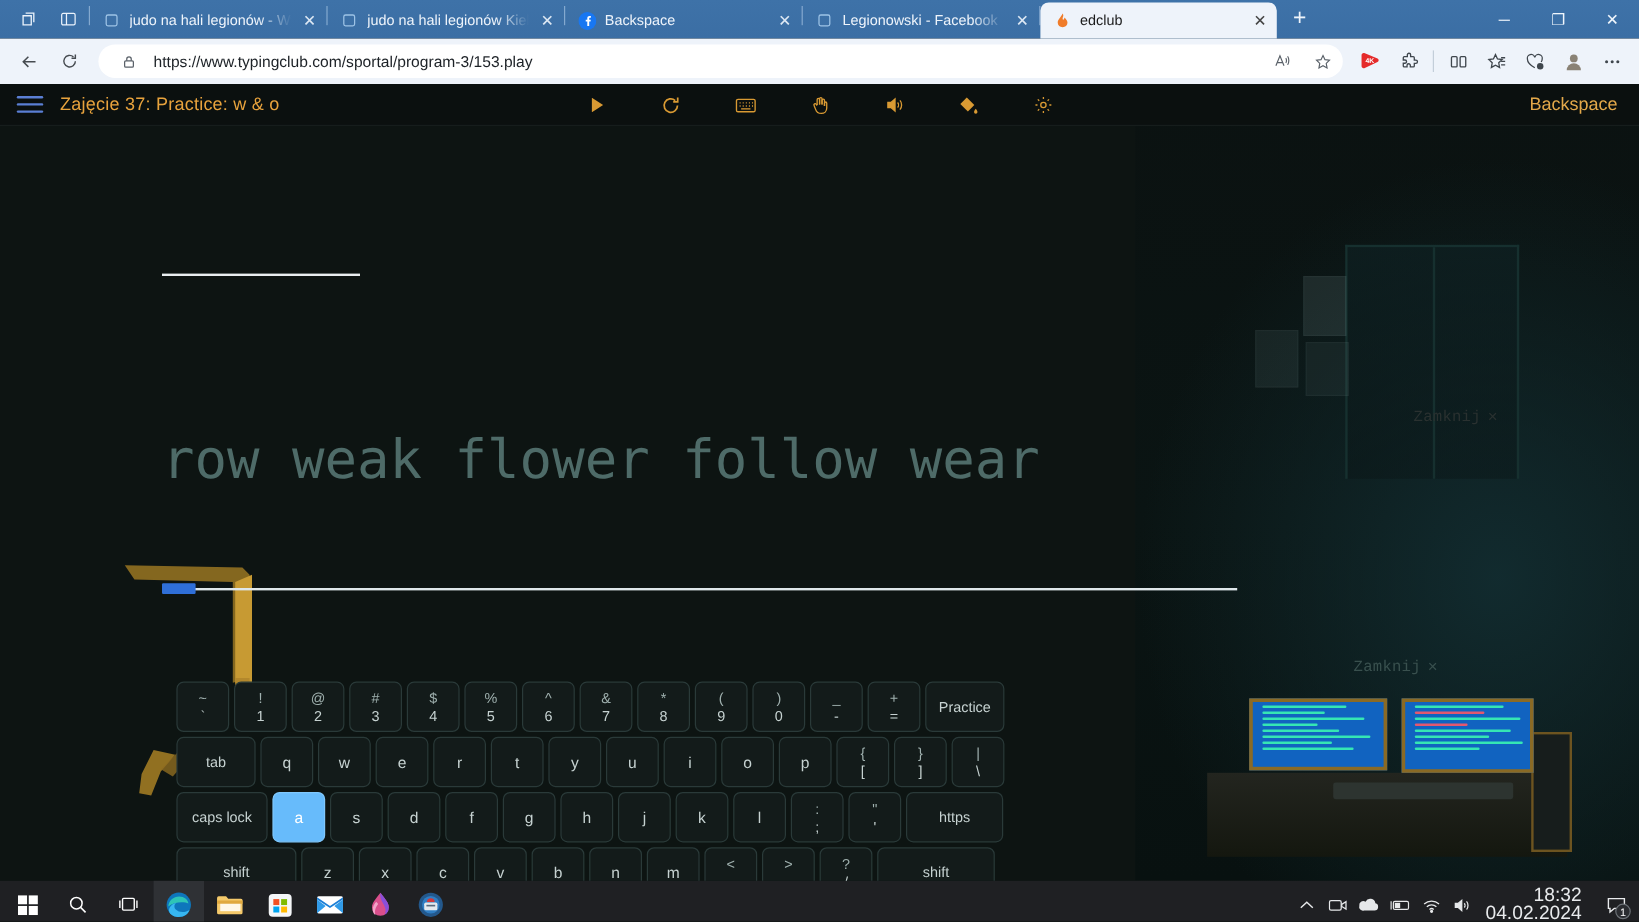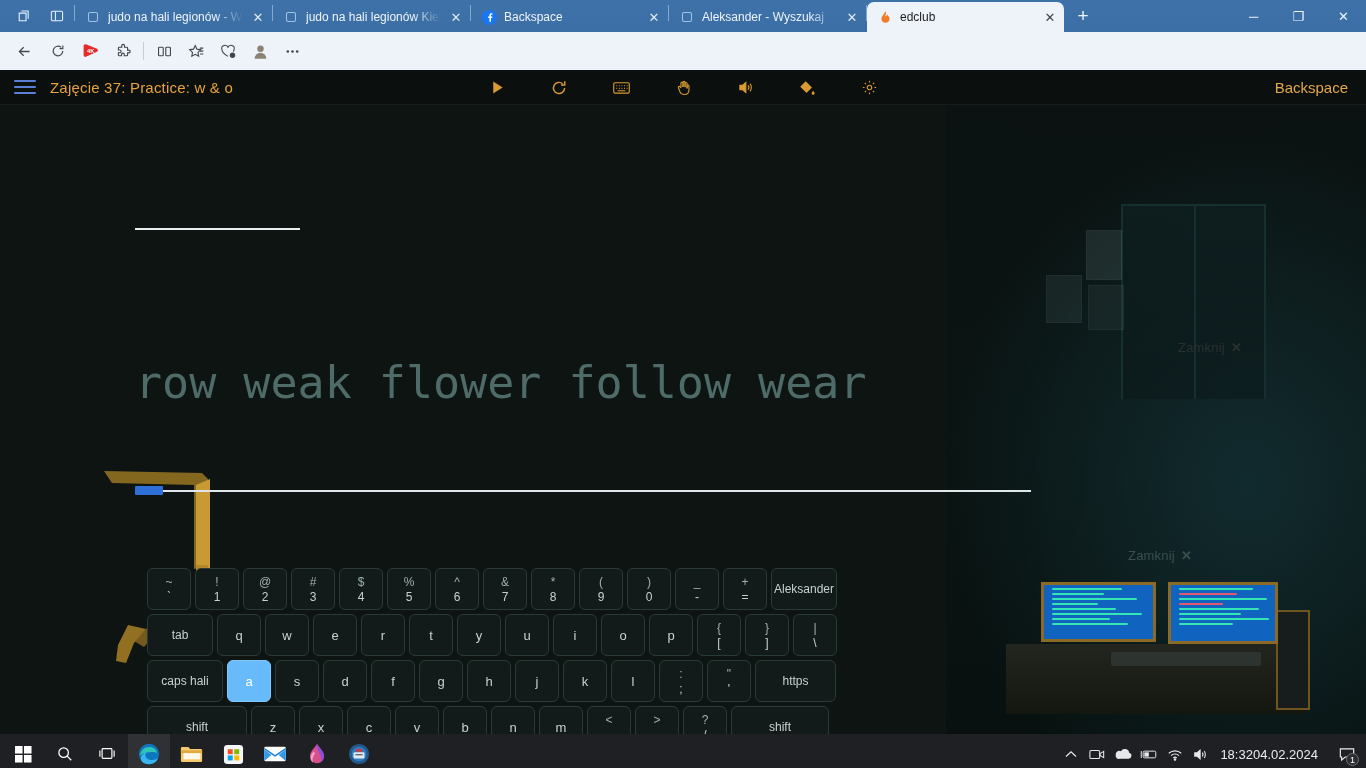--- a/index.html
+++ b/index.html
@@ -176,21 +176,21 @@
   #scene .tower {
     position:absolute; left:330px; top:540px; width:34px; height:100px;
     background:#171d1c; border:2px solid #6d5420;
   }
 
   .zamknij {
     position:absolute;
     font-size:13px; color:#2a3130;
     letter-spacing:.2px;
     display:flex; align-items:center; gap:6px;
-    font-family:Liberation Sans, sans-serif;
+    font-family:Liberation Mono, monospace;
     justify-content:center;
   }
   .zamknij .x { font-size:13px; font-weight:bold; }
   #zamknij-1 { left:1178px; top:270px; }
   #zamknij-2 { left:1128px; top:478px; color:#39504e; }
 
   
   #tc-header {
     position: relative;
     height: 35px;
@@ -333,22 +333,22 @@
   .tb-item.active { background:#2f3135; }
   #tray {
     position:absolute; right:0; top:0; height:40px;
     display:flex; align-items:center; gap:0;
   }
   .tray-ico {
     width:26px;height:40px;display:flex;align-items:center;justify-content:center;
     color:#e6e8ea;font-size:12px;
   }
   #clock {
-    display:flex;flex-direction:row;align-items:flex-end;justify-content:center;
-    color:#e9ebed;font-size:13px;line-height:15px;padding:0 10px 0 6px;
+    display:flex;flex-direction:column;align-items:flex-end;justify-content:center;
+    color:#e9ebed;font-size:16px;line-height:15px;padding:0 10px 0 6px;
   }
   #notif {
     width:38px;height:40px;display:flex;align-items:center;justify-content:center;
     position:relative;color:#e9ebed;
   }
   #notif .badge {
     position:absolute; right:7px; bottom:8px;
     background:#2b2d31; color:#fff; font-size:9px;
     border-radius:8px; min-width:13px; height:13px;
     display:flex;align-items:center;justify-content:center;
@@ -408,21 +408,21 @@
       <span class="tab-close">✕</span>
     </div>
     <div class="tab-sep"></div>
 
     <div class="tab">
       <span class="favicon">
         <svg width="12" height="12" viewBox="0 0 16 16" fill="none" stroke="#9dc3e6" stroke-width="1.4">
             <rect x="2" y="2" width="12" height="12" rx="2"></rect>
           </svg>
       </span>
-      <span class="tab-title">Aleksander - Wyszukaj</span>
+      <span class="tab-title">Legionowski - Facebook</span>
       <span class="tab-close">✕</span>
     </div>
     <div class="tab-sep"></div>
 
     <div class="tab active">
       <span class="favicon">
         <svg width="13" height="14" viewBox="0 0 16 16">
             <path d="M8 1c2 3-1 4 .5 6.5C10 6 10 5 10 5c2 2 3 3.5 3 5.5 0 2.8-2.2 4.5-5 4.5S3 13.3 3 10.5C3 7 6 5.5 8 1z" fill="#f07c2a"></path>
           </svg>
       </span>
@@ -443,20 +443,40 @@
     <div class="tb-btn">
       <svg width="17" height="17" viewBox="0 0 20 20" fill="none" stroke="currentColor" stroke-width="1.5">
           <path d="M16 10H4M9 5l-5 5 5 5"></path>
         </svg>
     </div>
     <div class="tb-btn">
       <svg width="16" height="16" viewBox="0 0 20 20" fill="none" stroke="currentColor" stroke-width="1.5">
           <path d="M16 10a6 6 0 1 1-2-4.5"></path>
           <path d="M16 3v4h-4"></path>
         </svg>
+    </div>
+    <div id="omnibox">
+      <div class="ob-ico">
+        <svg width="13" height="13" viewBox="0 0 16 16" fill="none" stroke="currentColor" stroke-width="1.3">
+            <rect x="3.5" y="7" width="9" height="6.5" rx="1.3"></rect>
+            <path d="M5.7 7V5.2a2.3 2.3 0 0 1 4.6 0V7"></path>
+          </svg>
+      </div>
+      <div class="url">https://www.typingclub.com/sportal/program-3/153.play</div>
+      <div class="ob-ico">
+        <svg width="15" height="14" viewBox="0 0 20 18" fill="none" stroke="currentColor" stroke-width="1.3">
+            <path d="M3 14l4.5-11L12 14M4.6 10.5h5.8"></path>
+            <path d="M14 5.5c1 1.3 1 4.2 0 5.5M16 3.5c1.8 2.2 1.8 7.3 0 9.5"></path>
+          </svg>
+      </div>
+      <div class="ob-ico">
+        <svg width="15" height="15" viewBox="0 0 20 20" fill="none" stroke="currentColor" stroke-width="1.3">
+            <path d="M10 3l2.2 4.6 5 .7-3.6 3.5.9 5-4.5-2.4L5.5 16.8l.9-5L2.8 8.3l5-.7z"></path>
+          </svg>
+      </div>
     </div>
     <div class="tb-ico">
       <svg width="21" height="18" viewBox="0 0 24 20">
           <path d="M3 4.3c0-1.5 1.3-2.5 2.6-2l12.6 5.2c1.5.6 1.5 2.7 0 3.3L5.6 16.6C4.3 17.1 3 16.1 3 14.6z" fill="#e52a2a"></path>
           <text x="11" y="12" font-size="6.5" fill="#fff" text-anchor="middle" font-family="Liberation Sans,sans-serif" font-weight="bold">4K</text>
         </svg>
     </div>
     <div class="tb-ico">
       <svg width="17" height="17" viewBox="0 0 20 20" fill="none" stroke="currentColor" stroke-width="1.3">
           <path d="M8 3.2a1.6 1.6 0 0 1 3.2 0V5h2.6c.6 0 1 .5 1 1v2.4h1.5a1.6 1.6 0 0 1 0 3.2h-1.5V14c0 .6-.4 1-1 1h-2.9v-1.5a1.6 1.6 0 0 0-3.2 0V15H5c-.6 0-1-.4-1-1v-2.6H5.6a1.6 1.6 0 0 0 0-3.2H4V6c0-.5.4-1 1-1h3z"></path>
@@ -690,21 +710,21 @@
             <span class="bot">-</span>
           </span>
         </div>
         <div class="key">
           <span class="dual">
             <span class="top">+</span>
             <span class="bot">=</span>
           </span>
         </div>
         <div class="key wide-bs">
-          <span>Aleksander</span>
+          <span>Practice</span>
         </div>
       </div>
       <div class="krow r2">
         <div class="key wide-tab">
           <span>tab</span>
         </div>
         <div class="key">
           <span>q</span>
         </div>
         <div class="key">
@@ -748,21 +768,21 @@
         </div>
         <div class="key">
           <span class="dual">
             <span class="top">|</span>
             <span class="bot">\</span>
           </span>
         </div>
       </div>
       <div class="krow r3">
         <div class="key wide-caps">
-          <span>caps hali</span>
+          <span>caps lock</span>
         </div>
         <div class="key active">
           <span>a</span>
         </div>
         <div class="key">
           <span>s</span>
         </div>
         <div class="key">
           <span>d</span>
         </div>

